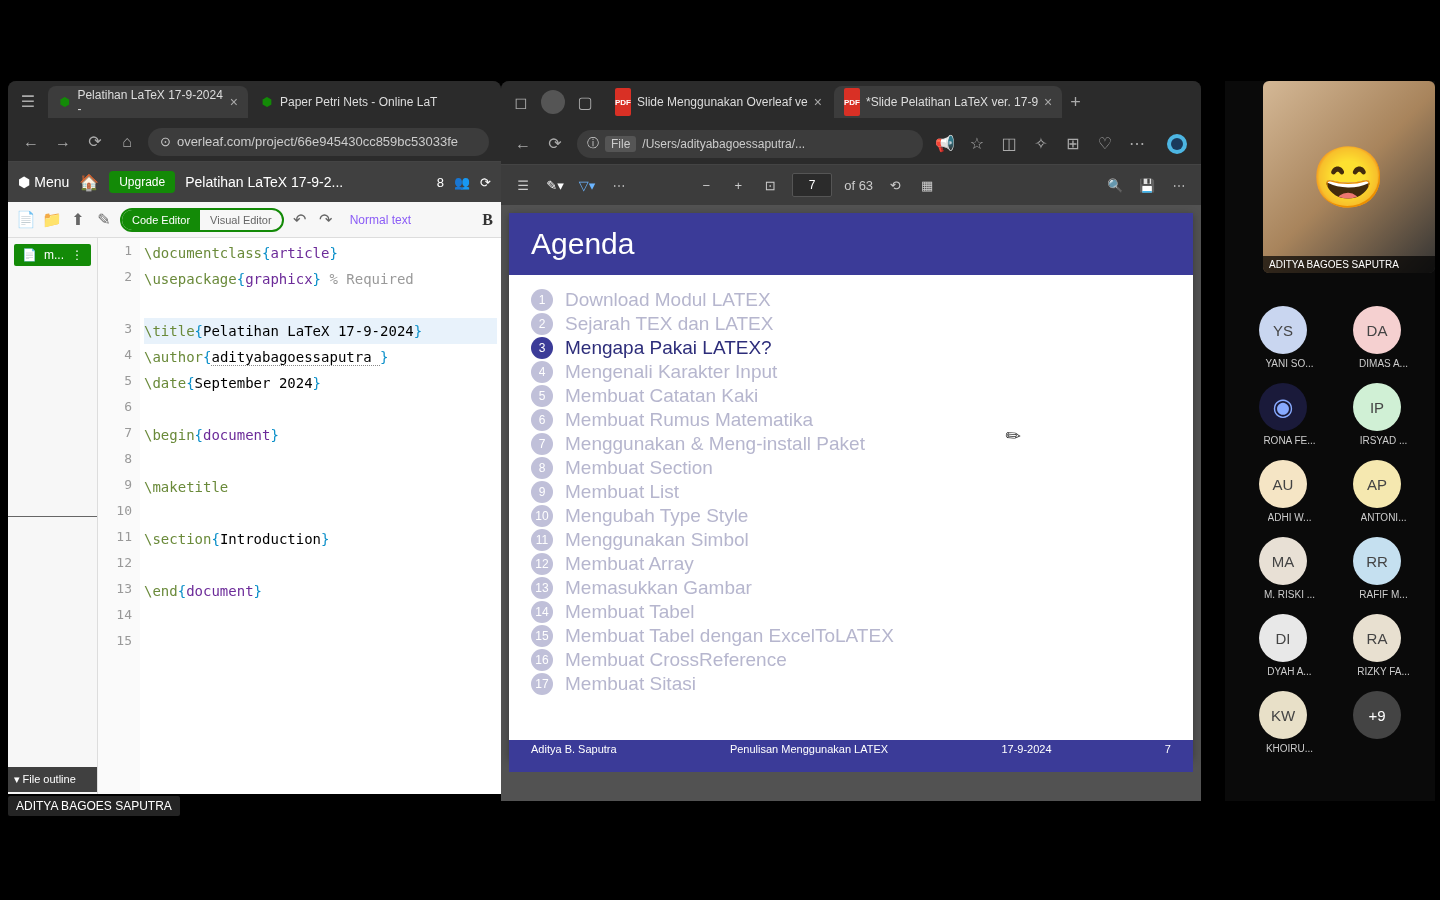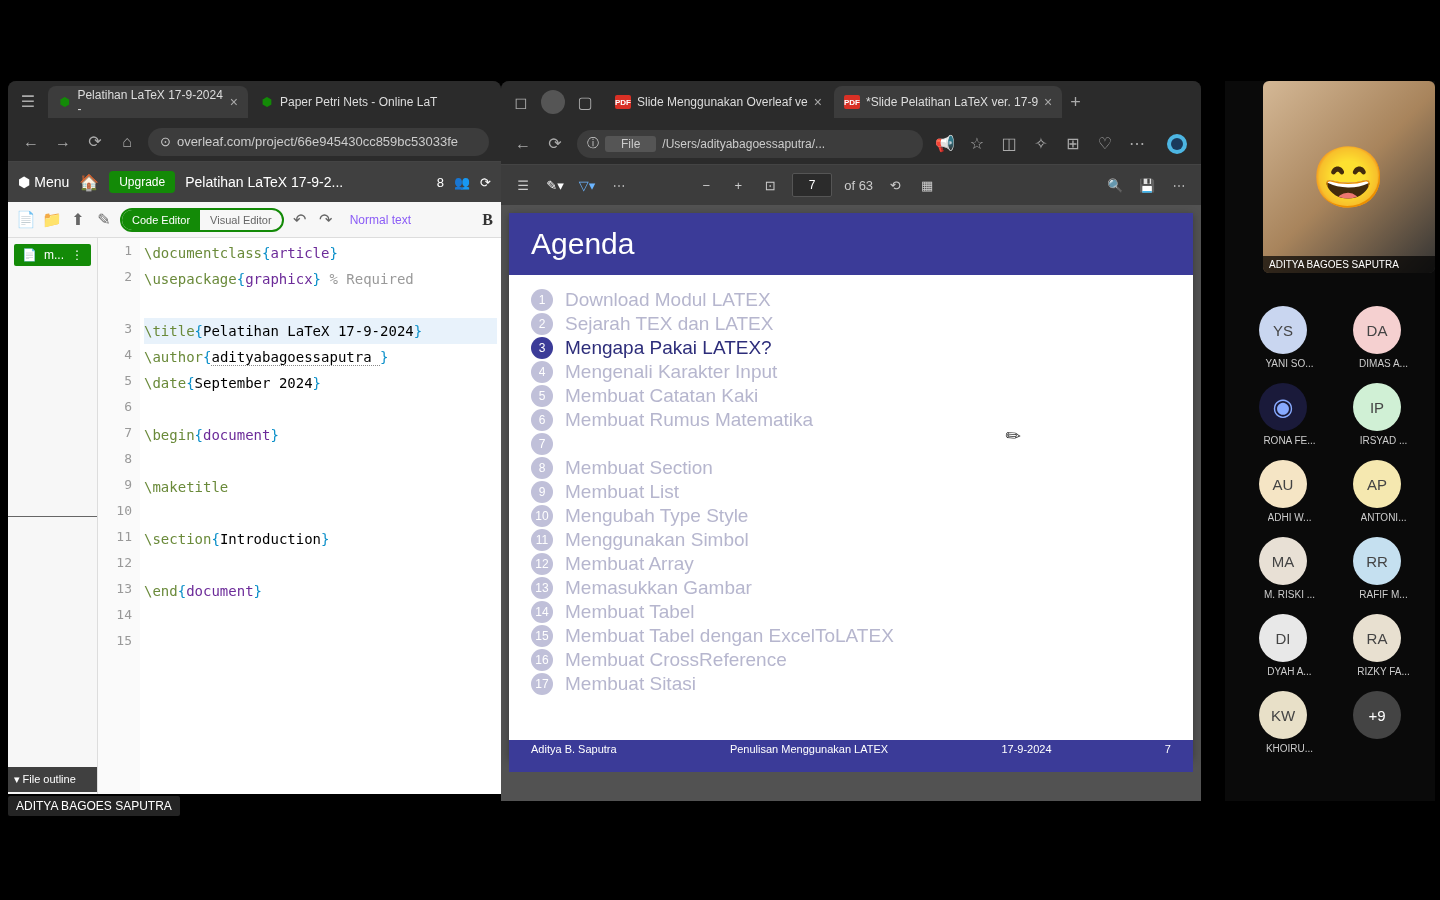--- a/index.html
+++ b/index.html
@@ -46,21 +46,21 @@
 .brace { color: #0a8fc9; }
 .arg { color: #6c2b99; }
 .comment { color: #999; }
 .tex-line { white-space: pre; }
 
 
 .edge-window { position: absolute; left: 501px; top: 81px; width: 700px; height: 720px; background: #1a1a1a; border-radius: 8px 8px 0 0; overflow: hidden; }
 .edge-tabs { height: 42px; background: #2b2b2b; display: flex; align-items: center; padding: 0 8px; gap: 2px; }
 .edge-tab { display: flex; align-items: center; height: 32px; padding: 0 10px; font-size: 12px; color: #ddd; border-radius: 8px 8px 0 0; gap: 6px; }
 .edge-tab.active { background: #3c3c3c; }
-.pdf-icon { width: 16px; height: 14px; background: #d93025; border-radius: 2px; display: flex; align-items: center; justify-content: center; color: #fff; font-size: 8px; font-weight: bold; }
+.pdf-icon { width: 16px; height: 28px; background: #d93025; border-radius: 2px; display: flex; align-items: center; justify-content: center; color: #fff; font-size: 8px; font-weight: bold; }
 .new-tab { color: #aaa; font-size: 18px; margin-left: 6px; }
 .avatar-small { width: 24px; height: 24px; border-radius: 50%; background: #555; margin-right: 6px; }
 
 .edge-urlbar { height: 42px; background: #2b2b2b; display: flex; align-items: center; padding: 0 12px; gap: 12px; border-bottom: 1px solid #444; }
 .edge-url { flex: 1; background: #3c3c3c; border-radius: 14px; height: 28px; display: flex; align-items: center; padding: 0 10px; color: #ccc; font-size: 12px; gap: 6px; overflow: hidden; }
 .ub-icon { color: #aaa; width: 20px; display: flex; align-items: center; justify-content: center; }
 
 .pdf-toolbar { height: 40px; background: #3c3c3c; display: flex; align-items: center; padding: 0 12px; gap: 12px; color: #ccc; font-size: 13px; }
 .pdf-tool { width: 20px; display: flex; align-items: center; justify-content: center; }
 .page-input { width: 40px; height: 24px; background: #2b2b2b; border: 1px solid #555; text-align: center; color: #fff; font-size: 12px; display: flex; align-items: center; justify-content: center; border-radius: 2px; }
@@ -208,21 +208,21 @@
       <span>*Slide Pelatihan LaTeX ver. 17-9</span>
       <span class="tab-close">×</span>
     </div>
     <span class="new-tab">+</span>
   </div>
   <div class="edge-urlbar">
     <span class="ub-icon">←</span>
     <span class="ub-icon">⟳</span>
     <div class="edge-url">
       <span>ⓘ</span>
-      <span style="background:#555;padding:1px 16px;border-radius:3px;">File</span>
+      <span style="background:#555;padding:1px 6px;border-radius:3px;">File</span>
       <span>/Users/adityabagoessaputra/...</span>
     </div>
     <span class="ub-icon">📢</span>
     <span class="ub-icon">☆</span>
     <span class="ub-icon">◫</span>
     <span class="ub-icon">✧</span>
     <span class="ub-icon">⊞</span>
     <span class="ub-icon">♡</span>
     <span class="ub-icon">⋯</span>
     <svg class="copilot-icon" viewBox="0 0 24 24">
@@ -271,20 +271,21 @@
           <div class="agenda-item faded">
             <span class="agenda-num">5</span>
             <span>Membuat Catatan Kaki</span>
           </div>
           <div class="agenda-item faded">
             <span class="agenda-num">6</span>
             <span>Membuat Rumus Matematika</span>
           </div>
           <div class="agenda-item faded">
             <span class="agenda-num">7</span>
+            <span>Menggunakan &amp; Meng-install Paket</span>
           </div>
           <div class="agenda-item faded">
             <span class="agenda-num">8</span>
             <span>Membuat Section</span>
           </div>
           <div class="agenda-item faded">
             <span class="agenda-num">9</span>
             <span>Membuat List</span>
           </div>
           <div class="agenda-item faded">

